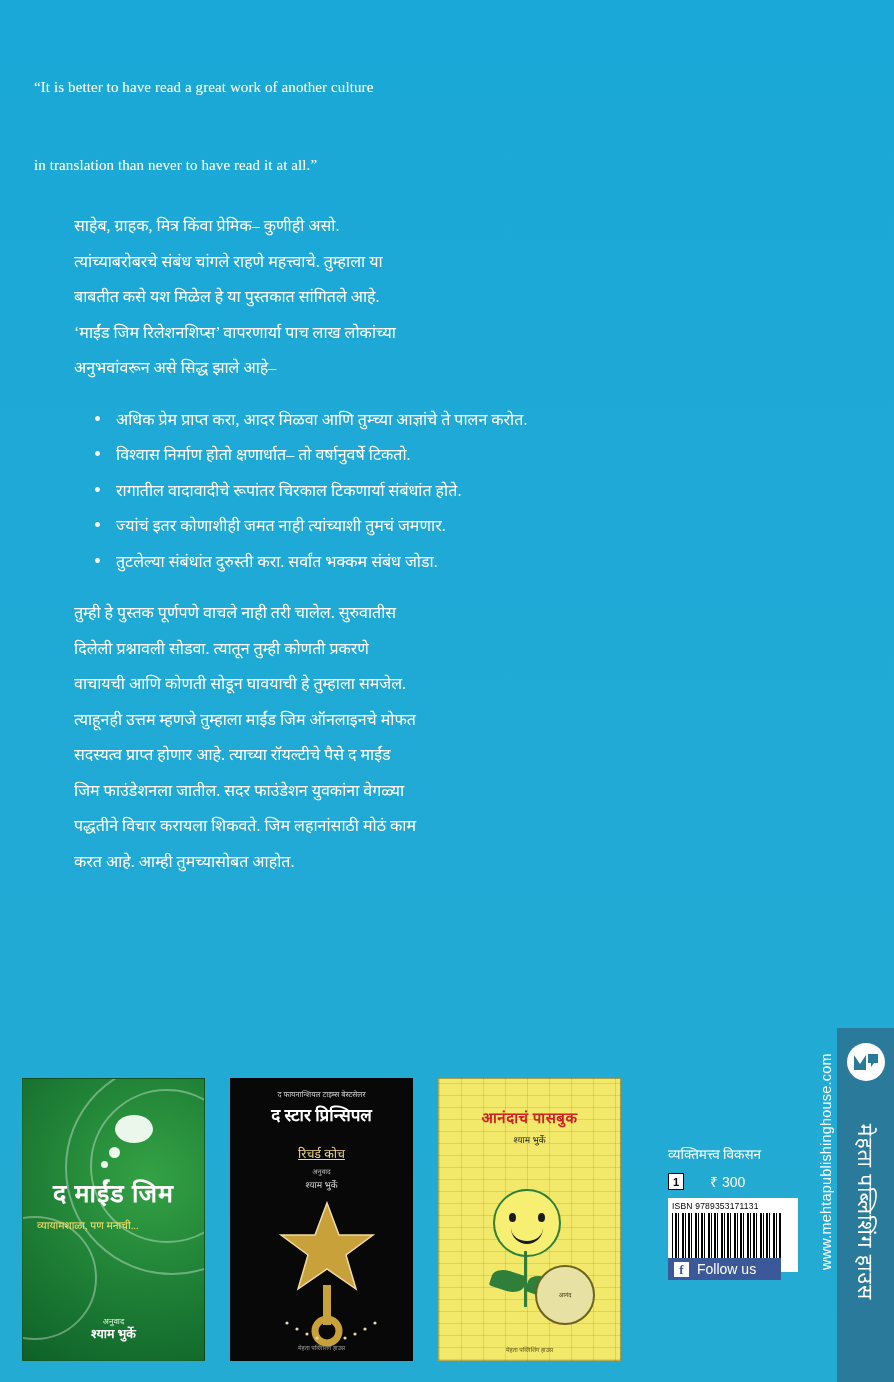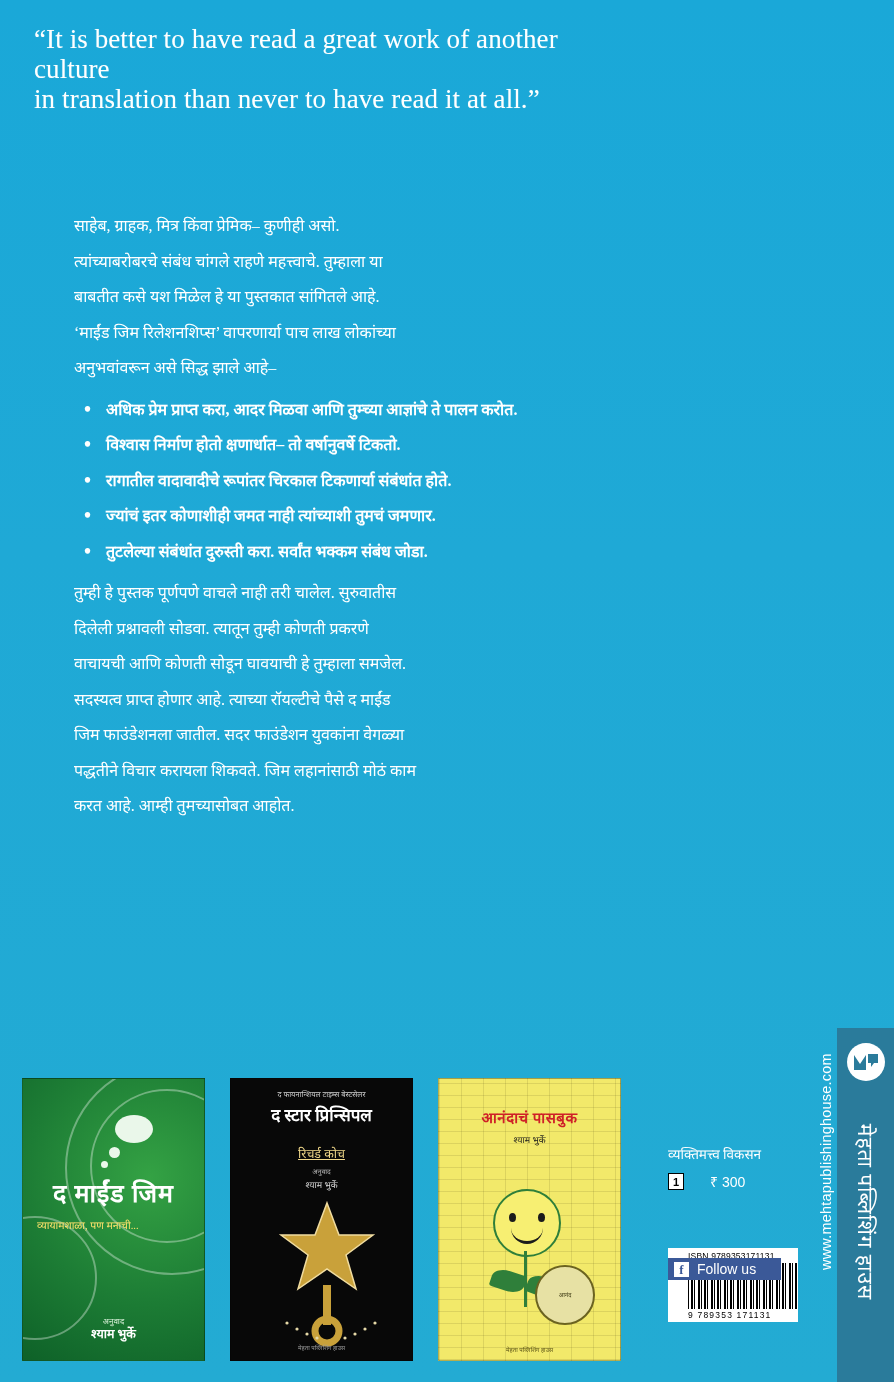--- a/index.html
+++ b/index.html
@@ -23,24 +23,25 @@
   
   .quote-block {
     position: absolute;
     left: 34px;
     top: 24px;
     width: 600px;
     color: #ffffff;
     font-family: "Liberation Serif", serif;
   }
   .quote-line {
-    font-size: 27px;
+    font-size: 15px;
     line-height: 30px;
     letter-spacing: 0.1px;
     text-shadow: 0 0 1px rgba(255,255,255,0.25);
+    margin-top: 48px;
   }
   .quote-attrib {
     margin-top: 7px;
     font-size: 20px;
     font-style: italic;
     text-align: right;
     padding-right: 22px;
   }
 
   
@@ -51,24 +52,23 @@
     width: 560px;
     color: #ffffff;
     font-family: "Liberation Serif", serif;
     font-size: 16px;
     line-height: 35.5px;
   }
   .body-text p {
     margin: 0;
   }
   .bullets {
-    margin: 6px;
+    margin: 16px;
     padding: 0;
     list-style: none;
-    font-weight: bold;
   }
   .bullets li {
     position: relative;
     padding-left: 26px;
     margin: 0;
   }
   .bullets li::before {
     content: "•";
     position: absolute;
     left: 4px;
@@ -321,24 +321,24 @@
     border: 1px solid #000;
   }
   .price-value {
     color: #ffffff;
     font-family: "Liberation Sans", sans-serif;
     font-size: 14px;
   }
   .barcode-box {
     position: absolute;
     left: 668px;
-    top: 1248px;
+    top: 1198px;
     width: 130px;
     background: #ffffff;
-    padding: 3px 4px 2px 20px;
+    padding: 3px 4px 2px 4px;
     box-sizing: border-box;
   }
   .isbn-text {
     font-family: "Liberation Sans", sans-serif;
     font-size: 8.5px;
     color: #000;
     letter-spacing: 0.2px;
     margin-bottom: 2px;
   }
   .bars {
@@ -409,20 +409,21 @@
       <li>अधिक प्रेम प्राप्त करा, आदर मिळवा आणि तुम्च्या आज्ञांचे ते पालन करोत.</li>
       <li>विश्वास निर्माण होतो क्षणार्धात– तो वर्षानुवर्षे टिकतो.</li>
       <li>रागातील वादावादीचे रूपांतर चिरकाल टिकणार्या संबंधांत होते.</li>
       <li>ज्यांचं इतर कोणाशीही जमत नाही त्यांच्याशी तुमचं जमणार.</li>
       <li>तुटलेल्या संबंधांत दुरुस्ती करा. सर्वांत भक्कम संबंध जोडा.</li>
     </ul>
 
     <p>तुम्ही हे पुस्तक पूर्णपणे वाचले नाही तरी चालेल. सुरुवातीस</p>
     <p>दिलेली प्रश्नावली सोडवा. त्यातून तुम्ही कोणती प्रकरणे</p>
     <p>वाचायची आणि कोणती सोडून घावयाची हे तुम्हाला समजेल.</p>
+    <p>त्याहूनही उत्तम म्हणजे तुम्हाला माईंड जिम ऑनलाइनचे मोफत</p>
     <p>सदस्यत्व प्राप्त होणार आहे. त्याच्या रॉयल्टीचे पैसे द माईंड</p>
     <p>जिम फाउंडेशनला जातील. सदर फाउंडेशन युवकांना वेगळ्या</p>
     <p>पद्धतीने विचार करायला शिकवते. जिम लहानांसाठी मोठं काम</p>
     <p>करत आहे. आम्ही तुमच्यासोबत आहोत.</p>
   </div>
 
   <div class="books">
 
     <div class="book book-1">
       <span class="ring r1"></span>

